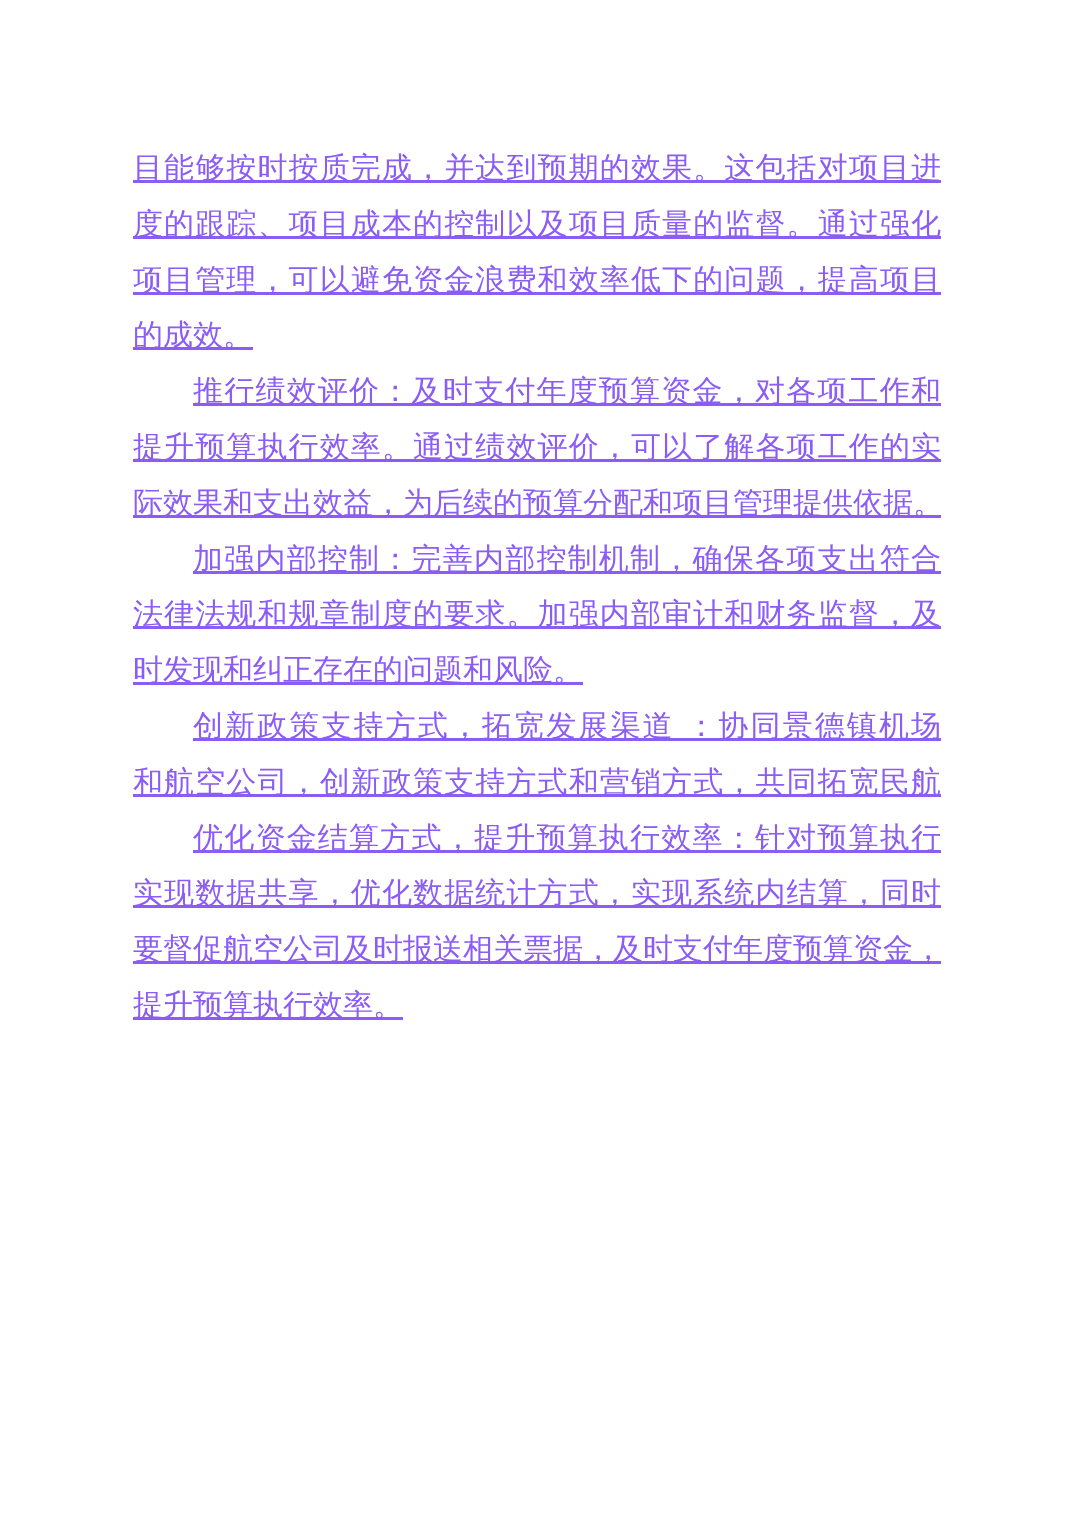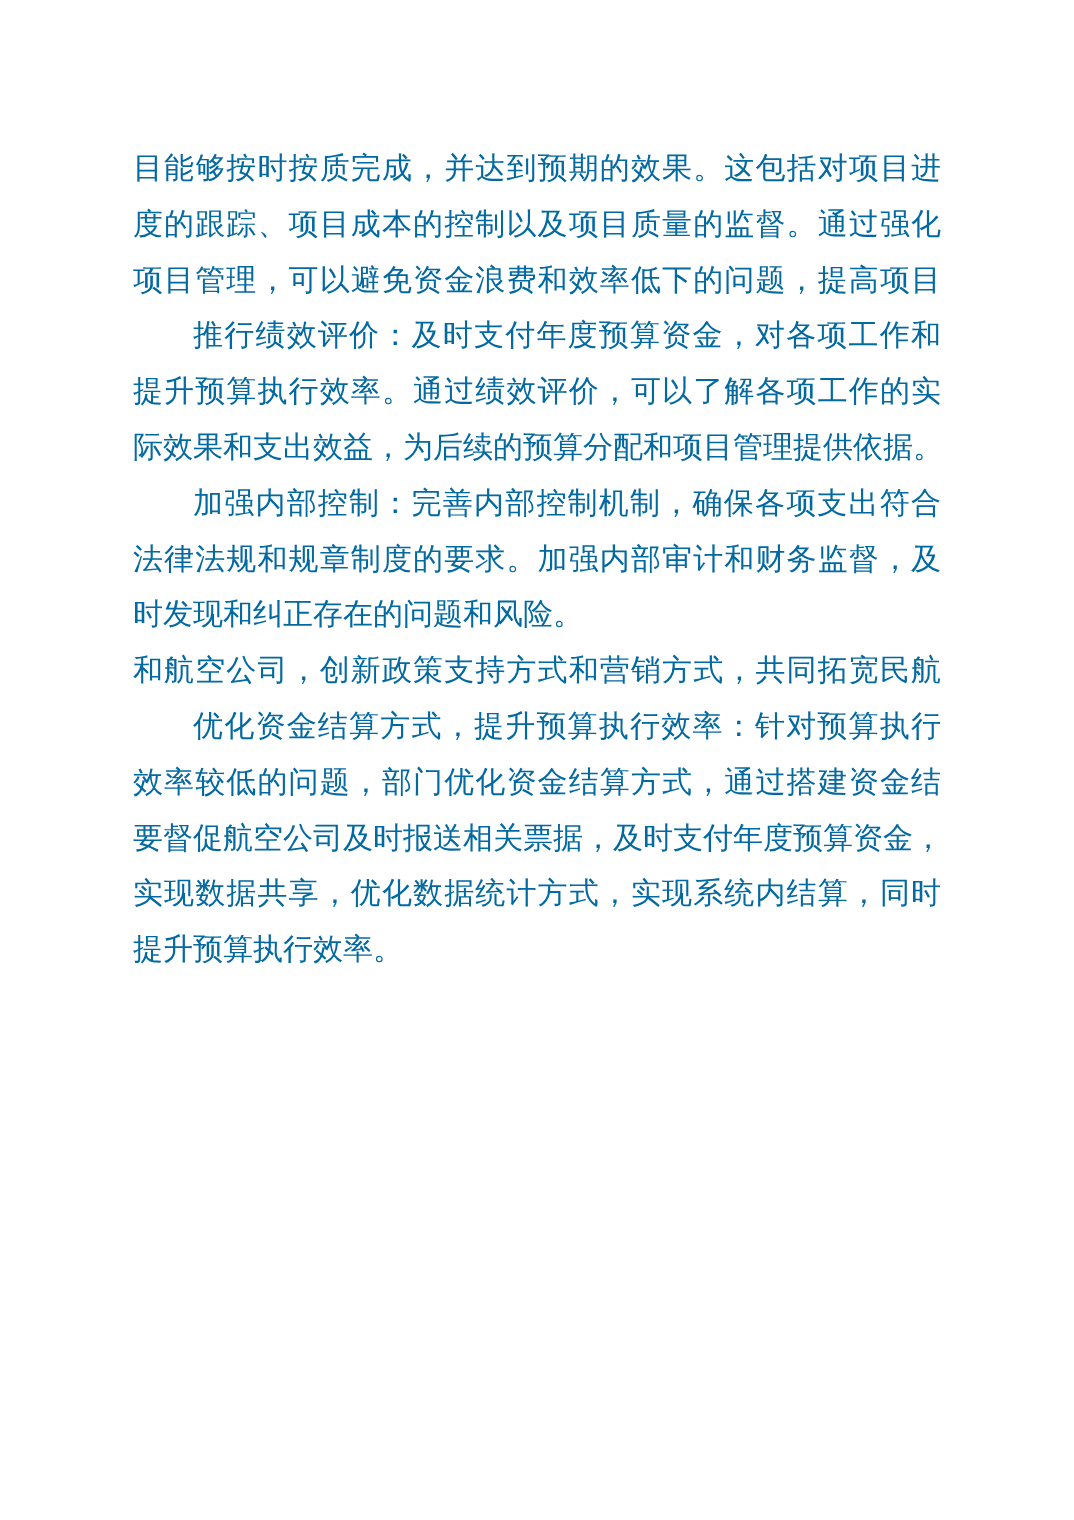--- a/index.html
+++ b/index.html
@@ -45,40 +45,41 @@
     text-align-last: left;
   }
   .line.indent {
     text-indent: 2em;
   }
 </style>
 </head>
 <body style="background: rgb(255, 255, 255);">
 
 <div class="page">
-  <div class="doc-body" style="color: #0369a1;">
+  <div class="doc-body" style="color: #8b5cf6; text-decoration: underline;">
       <div class="paragraph">
         <div class="line">目能够按时按质完成，并达到预期的效果。这包括对项目进</div>
         <div class="line">度的跟踪、项目成本的控制以及项目质量的监督。通过强化</div>
         <div class="line">项目管理，可以避免资金浪费和效率低下的问题，提高项目</div>
+        <div class="line last">的成效。</div>
       </div>
       <div class="paragraph">
         <div class="line indent">推行绩效评价：及时支付年度预算资金，对各项工作和</div>
         <div class="line">提升预算执行效率。通过绩效评价，可以了解各项工作的实</div>
         <div class="line last">际效果和支出效益，为后续的预算分配和项目管理提供依据。</div>
       </div>
       <div class="paragraph">
         <div class="line indent">加强内部控制：完善内部控制机制，确保各项支出符合</div>
         <div class="line">法律法规和规章制度的要求。加强内部审计和财务监督，及</div>
         <div class="line last">时发现和纠正存在的问题和风险。</div>
       </div>
       <div class="paragraph">
+        <div class="line indent">创新政策支持方式，拓宽发展渠道 ：协同景德镇机场</div>
         <div class="line">和航空公司，创新政策支持方式和营销方式，共同拓宽民航</div>
       </div>
       <div class="paragraph">
         <div class="line indent">优化资金结算方式，提升预算执行效率：针对预算执行</div>
-        <div class="line">效率较低的问题，部门优化资金结算方式，通过搭建资金结</div>
+        <div class="line">实现数据共享，优化数据统计方式，实现系统内结算，同时</div>
         <div class="line">要督促航空公司及时报送相关票据，及时支付年度预算资金，</div>
-        <div class="line">实现数据共享，优化数据统计方式，实现系统内结算，同时</div>
         <div class="line last">提升预算执行效率。</div>
       </div>
     </div>
 </div>
 
 </body></html>

